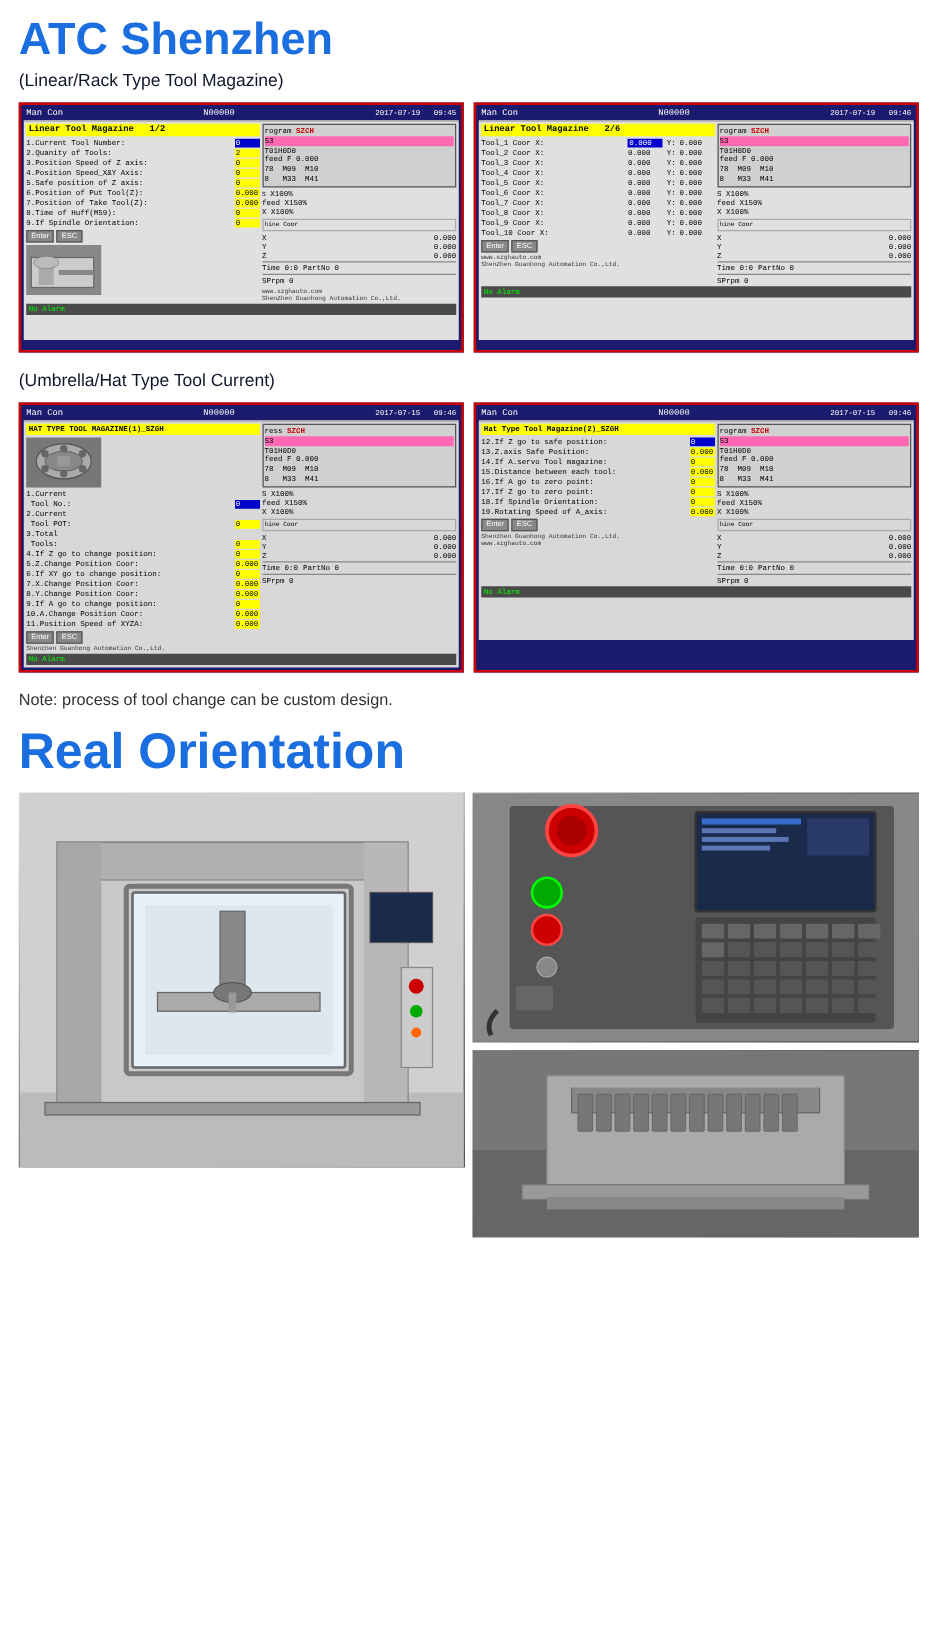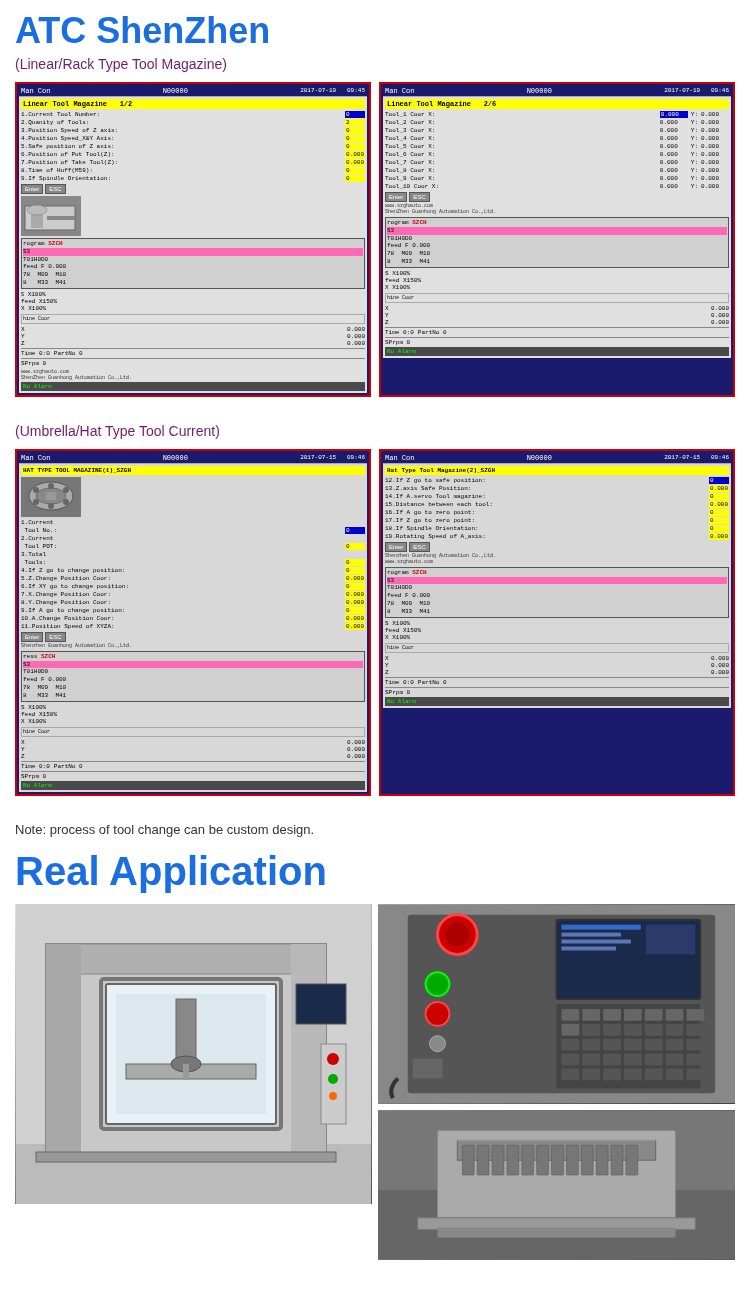--- a/index.html
+++ b/index.html
@@ -13,28 +13,28 @@
 
     h1.atc-title {
       color: #1a6ee0;
       font-size: 36px;
       font-weight: bold;
       margin-bottom: 4px;
     }
 
     .subtitle {
       font-size: 14px;
-      color: #701a75;
+      color: #0f172a;
       margin-bottom: 10px;
     }
 
     .screens-row {
       display: flex;
       gap: 8px;
-      margin-bottom: 26px;
+      margin-bottom: 14px;
     }
 
     .screen-box {
       flex: 1;
       border: 2px solid #cc0000;
       background: #1a1a6e;
       padding: 2px;
       font-size: 7px;
       color: #fff;
       font-family: 'Courier New', monospace;
@@ -62,21 +62,20 @@
       font-size: 6.5px;
       padding: 2px;
       min-height: 175px;
       display: flex;
       flex-direction: column;
     }
 
     .screen-content-row {
       display: flex;
       gap: 2px;
-      flex-direction: column;
     }
 
     .screen-left-panel {
       flex: 1.2;
     }
 
     .screen-right-panel {
       flex: 1;
       font-size: 6.5px;
     }
@@ -240,21 +239,21 @@
       margin-bottom: 1px;
     }
     .tc-label { flex: 1.8; color: #000; font-size: 6px; }
     .tc-val { min-width: 28px; font-size: 6px; }
     .tc-y-label { font-size: 6px; margin: 0 1px; }
     .tc-y-val { min-width: 28px; font-size: 6px; }
   </style>
 </head>
 <body>
 
-<h1 class="atc-title">ATC ShenZhen</h1>
+<h1 class="atc-title">ATC Shenzhen</h1>
 <p class="subtitle">(Linear/Rack Type Tool Magazine)</p>
 
 <div class="screens-row">
 
   <div class="screen-box">
     <div class="screen-header">
       <span class="left">Man Con</span>
       <span class="center">N00000</span>
       <span class="right">
         <span>2017-07-19</span>
@@ -721,21 +720,21 @@
         </div>
       </div>
       <div class="alarm-bar">No Alarm</div>
     </div>
   </div>
 
 </div>
 
 <p class="note-text">Note: process of tool change can be custom design.</p>
 
-<h2 class="real-app-title">Real Application</h2>
+<h2 class="real-app-title">Real Orientation</h2>
 
 <div class="photos-grid">
 
   <div class="photo-placeholder photo-main-left">
     <svg width="355" height="300" viewBox="0 0 355 300">
 
       <rect width="355" height="300" fill="#d0d0d0"></rect>
 
       <rect x="0" y="240" width="355" height="60" fill="#bbb"></rect>
 

